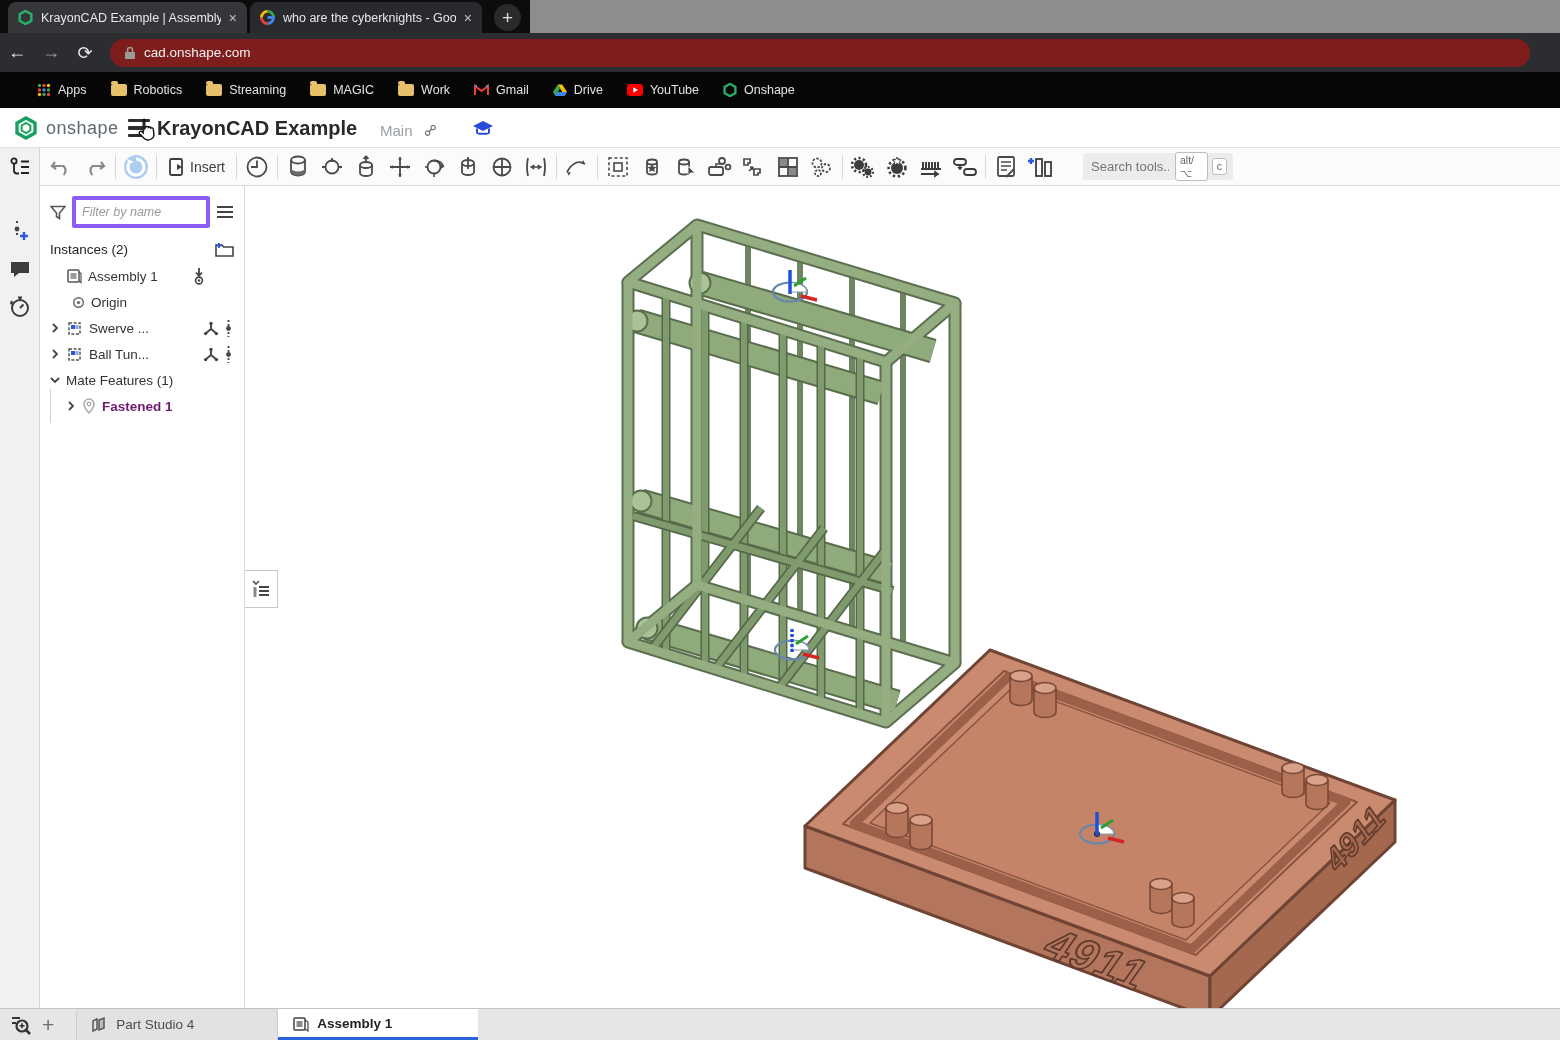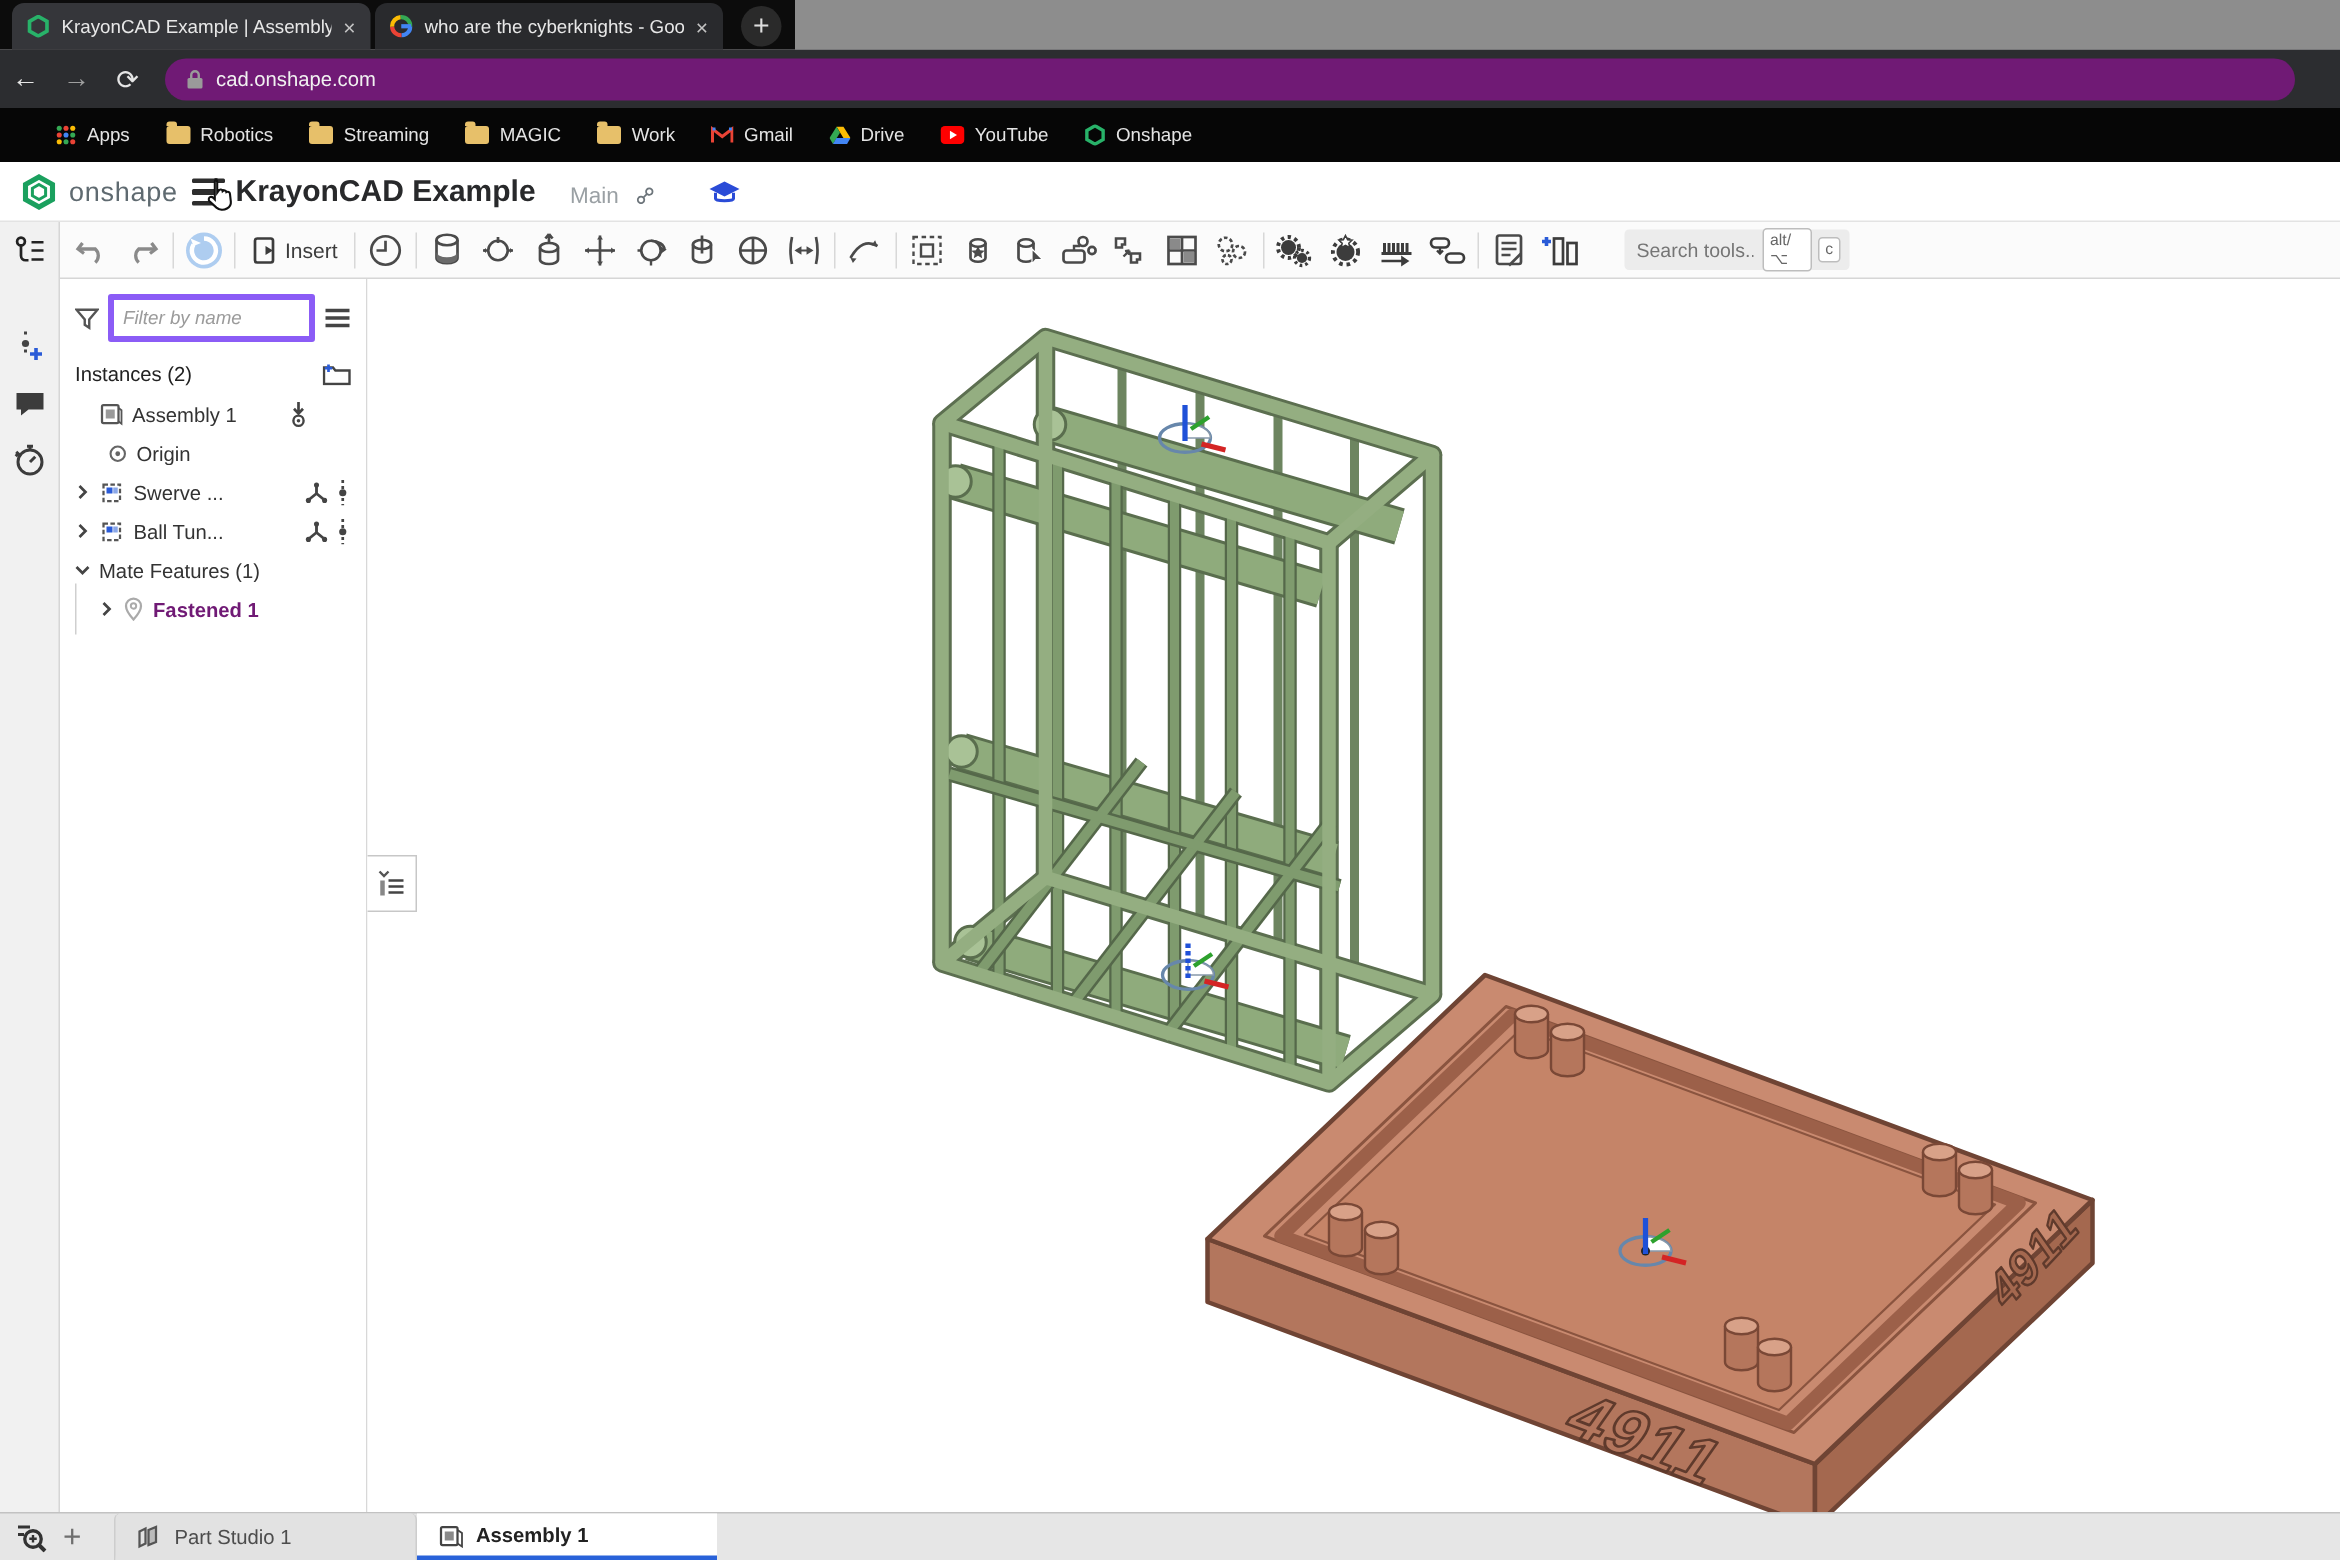--- a/index.html
+++ b/index.html
@@ -12,21 +12,21 @@
   .tabstrip-dark{left:0;top:0;width:530px;height:33px;background:#0c0c0c;}
   .tab{top:2px;height:31px;border-radius:8px 8px 0 0;display:flex;align-items:center;gap:8px;padding:0 10px;box-sizing:border-box;}
   .tab1{left:8px;width:239px;background:#35363a;}
   .tab2{left:250px;width:232px;background:#292a2d;}
   .tab-title{color:#e8e8e8;font-size:12.5px;white-space:nowrap;overflow:hidden;flex:1;}
   .tab-close{color:#c3c3c3;font-size:14px;line-height:1;flex:0 0 auto;}
   .newtab{left:494px;top:4px;width:27px;height:27px;border-radius:50%;background:#2a2a2a;color:#ddd;font-size:19px;display:flex;align-items:center;justify-content:center;}
   .urlrow{left:0;top:33px;width:1560px;height:39px;background:#2c2d30;display:flex;align-items:center;}
   .navbtn{width:34px;text-align:center;font-size:18px;color:#e6e6e6;}
   .navbtn.fwd{color:#9f9f9f;}
-  .omnibox{margin-left:8px;width:1420px;height:28px;background:#701a75;border-radius:14px;display:flex;align-items:center;padding:0 14px;box-sizing:border-box;gap:8px;}
+  .omnibox{margin-left:8px;width:1420px;height:28px;background:#7f1d1d;border-radius:14px;display:flex;align-items:center;padding:0 14px;box-sizing:border-box;gap:8px;}
   .url-domain{color:#f1f1f1;font-size:13.5px;}
   .url-path{color:#9e9e9e;font-size:13.5px;white-space:nowrap;}
   .bookmarks{left:0;top:72px;width:1560px;height:36px;background:#060606;display:flex;align-items:center;gap:4px;padding-left:27px;box-sizing:border-box;}
   .bm{display:flex;align-items:center;gap:7px;padding:0 10px;color:#e4e4e4;font-size:12.5px;}
   .folder{width:16px;height:12px;background:#e7c06a;border-radius:2px;position:relative;}
   .folder:before{content:"";position:absolute;left:0;top:-3px;width:7px;height:3px;background:#e7c06a;border-radius:2px 2px 0 0;}
 
   
   .osheader{left:0;top:108px;width:1560px;height:40px;background:#fff;border-bottom:1px solid #e3e3e3;box-sizing:border-box;}
   .brand{left:14px;top:116px;display:flex;align-items:center;gap:8px;}
@@ -714,21 +714,21 @@
           <path d="M16,15 l4,4" stroke="#333" stroke-width="2.6"></path>
           <path d="M9.5,10.8 h5 M12,8.3 v5" stroke="#333" stroke-width="1.6"></path>
         </svg>
     </span>
     <span class="bplus">+</span>
     <div class="btab inactive">
       <svg width="17" height="17" viewBox="0 0 17 17">
           <path d="M2,5 l4,-2 v10 l-4,2 z" fill="none" stroke="#555" stroke-width="1.5"></path>
           <path d="M8,4 l5,-2 v10 l-5,2 z" fill="#bbb" stroke="#555" stroke-width="1.5"></path>
         </svg>
-      <span>Part Studio 1</span>
+      <span>Part Studio 4</span>
     </div>
     <div class="btab active">
       <svg width="17" height="17" viewBox="0 0 17 17">
           <rect x="2" y="3" width="11" height="12" rx="1" fill="none" stroke="#444" stroke-width="1.5"></rect>
           <path d="M13,5 l3,2 v9 l-3,-2" fill="none" stroke="#444" stroke-width="1.2"></path>
           <rect x="4.5" y="6" width="6" height="6" fill="#8a8a8a"></rect>
         </svg>
       <span>Assembly 1</span>
     </div>
   </div>

